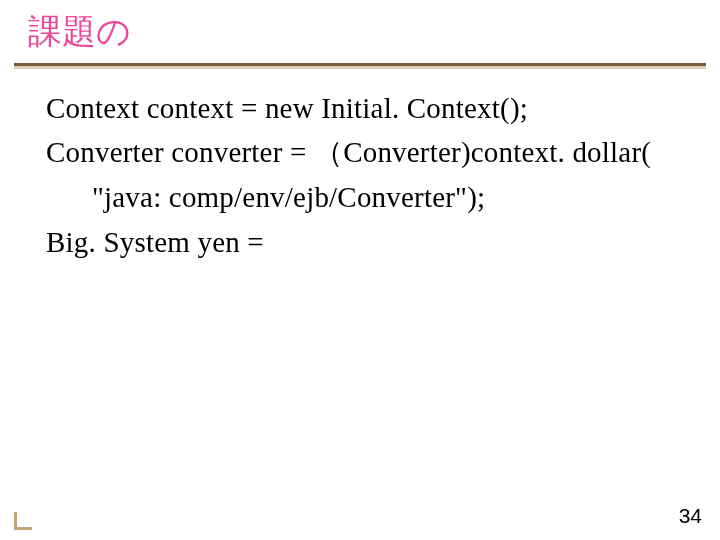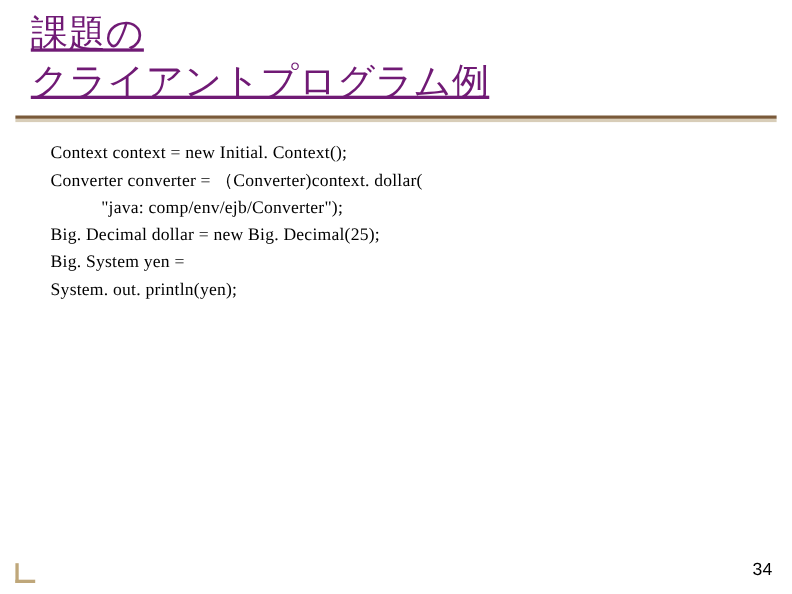--- a/index.html
+++ b/index.html
@@ -15,23 +15,22 @@
   .slide {
     width: 720px;
     height: 540px;
     position: relative;
     box-sizing: border-box;
   }
   .title {
     padding: 10px 28px 4px 28px;
     font-size: 34px;
     line-height: 1.25;
-    color: #701a75;
+    color: #ec4899;
     font-weight: 400;
-    text-decoration: underline;
   }
   .underline {
     margin: 6px 14px 0 14px;
     height: 5px;
     position: relative;
   }
   .underline .bar {
     position: absolute;
     left: 0; right: 0; top: 0;
     height: 3px;
@@ -39,34 +38,34 @@
   }
   .underline .shadow {
     position: absolute;
     left: 0; right: 0; top: 3px;
     height: 3px;
     background: #c8b89a;
     opacity: 0.7;
   }
   .body {
     padding: 18px 38px 0 46px;
-    font-size: 16px;
+    font-size: 29px;
     line-height: 1.55;
     color: #000;
     font-family: "Century", "Times New Roman", serif;
     letter-spacing: 0.2px;
   }
   .body .indent {
     padding-left: 46px;
   }
   .pagenum {
     position: absolute;
     right: 18px;
     bottom: 12px;
-    font-size: 16px;
+    font-size: 21px;
     color: #000;
     font-family: Arial, sans-serif;
     text-align: right;
   }
   .corner {
     position: absolute;
     left: 14px;
     bottom: 10px;
     width: 18px;
     height: 18px;
@@ -86,32 +85,29 @@
     background: #bfa77a;
   }
 </style>
 </head>
 <body>
 
 <div class="slide">
 
   <div class="title">
     <div>課題の</div>
-    <div>クライアントプログラム例</div>
   </div>
 
   <div class="underline">
     <div class="bar"></div>
     <div class="shadow"></div>
   </div>
 
   <div class="body">
     <div>Context context = new Initial. Context();</div>
     <div>Converter converter = （Converter)context. dollar(</div>
     <div class="indent">"java: comp/env/ejb/Converter");</div>
-    <div>Big. Decimal dollar = new Big. Decimal(25);</div>
     <div>Big. System yen =</div>
-    <div>System. out. println(yen);</div>
   </div>
 
   <div class="pagenum">34</div>
   <div class="corner"></div>
 </div>
 
 </body></html>

